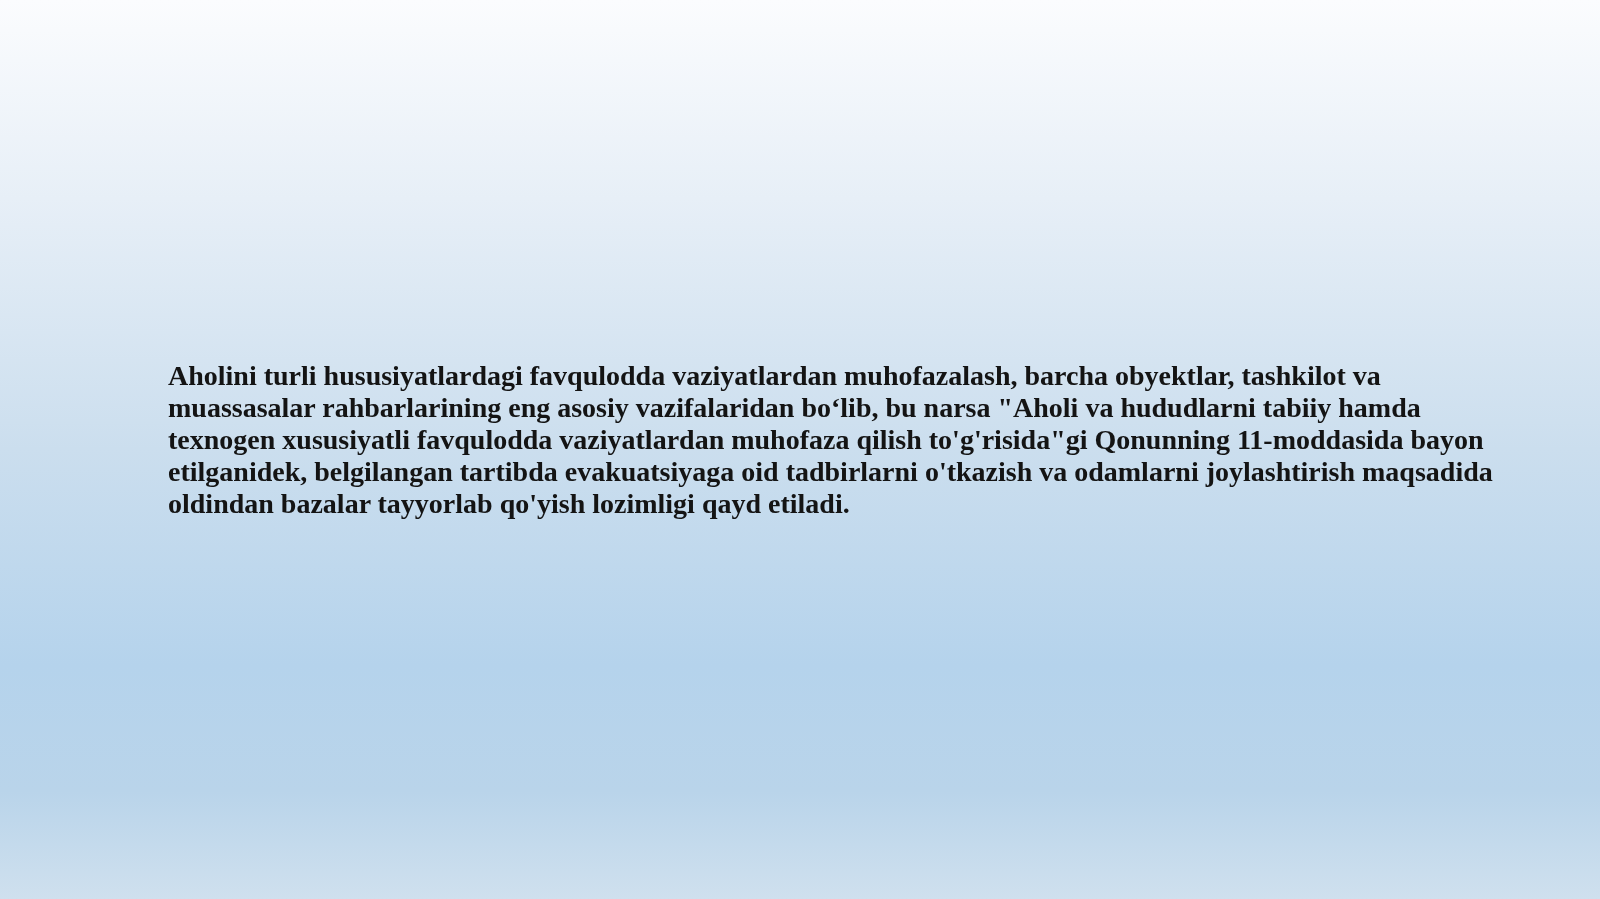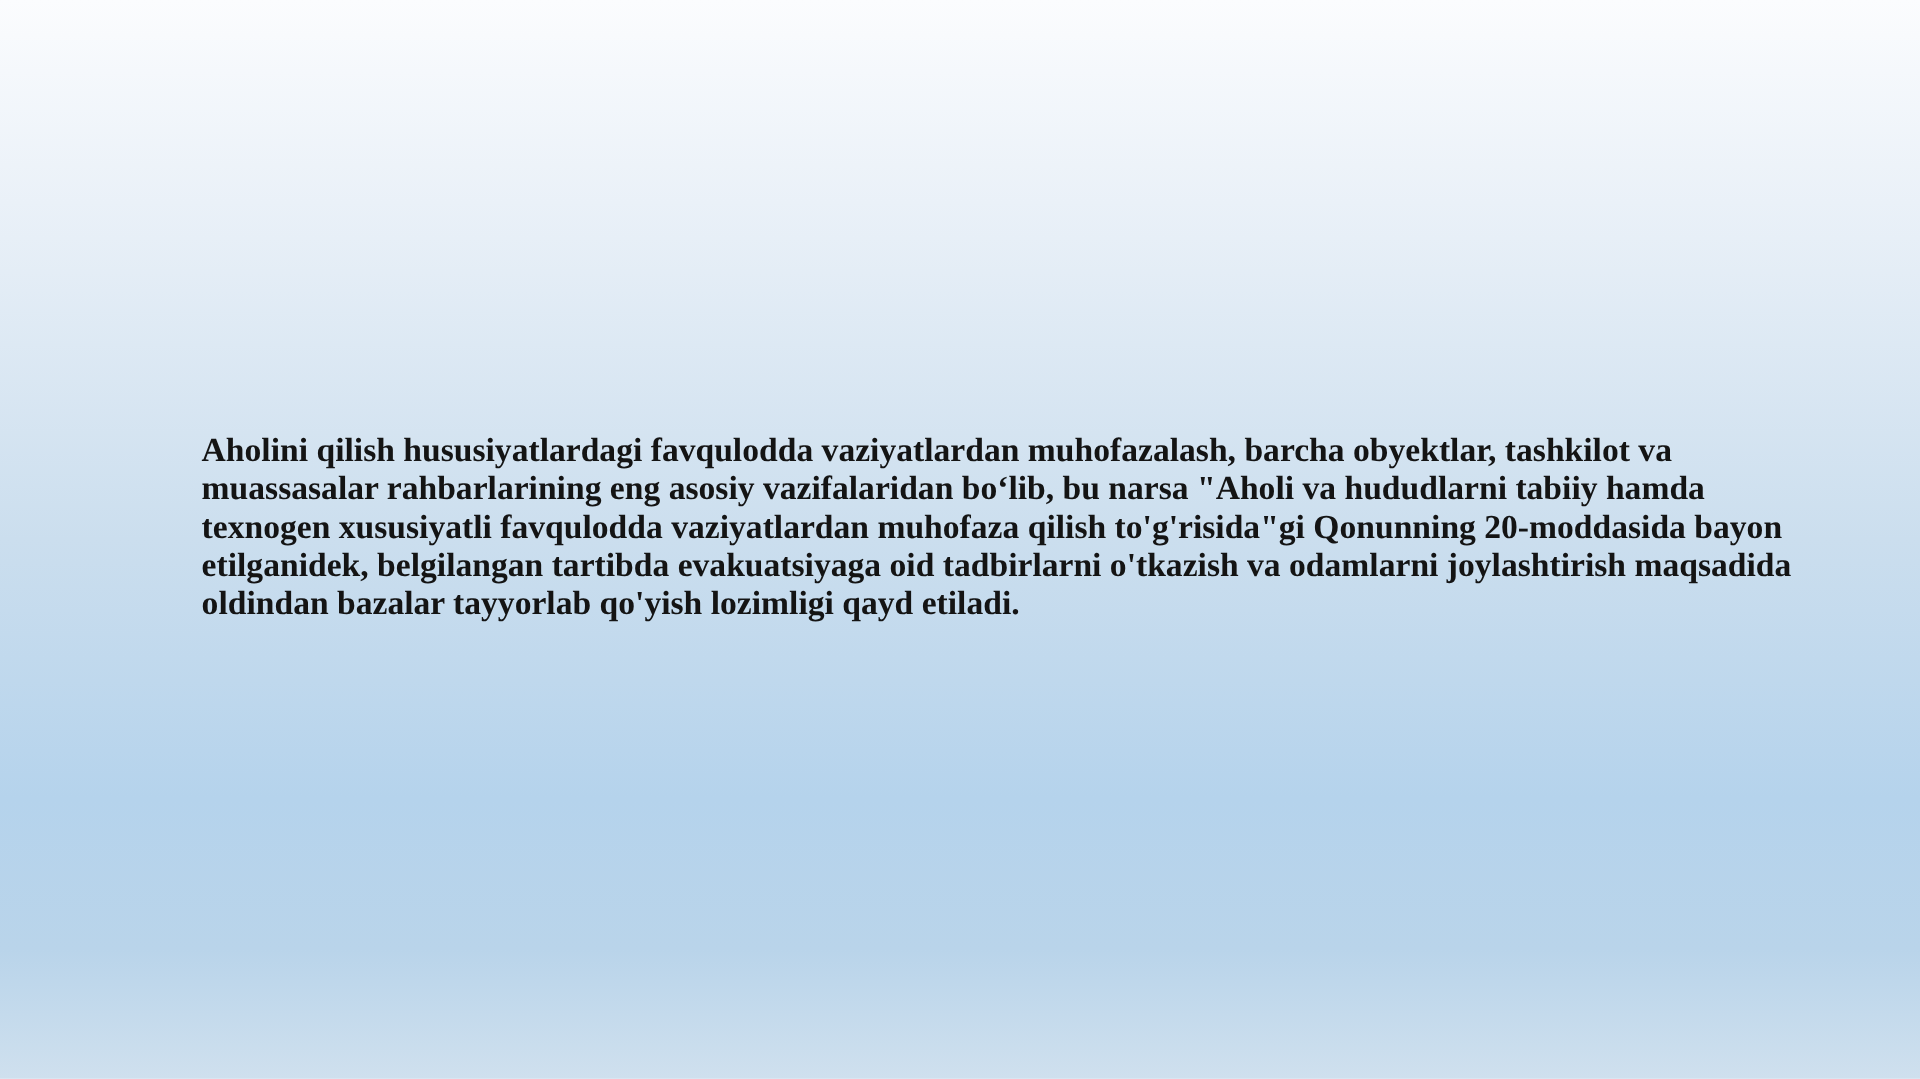--- a/index.html
+++ b/index.html
@@ -38,18 +38,18 @@
     white-space: pre-wrap;
     letter-spacing: 0;
   }
   .run { font-weight: bold; }
   .run.bold { font-weight: bold; }
 </style>
 </head>
 <body>
 
 <main class="slide">
-  <p class="body-paragraph"><span class="run bold">Aholini qilish hususiyatlardagi favqulodda</span><span class="run"> vaziyatlardan muhofazalash, barcha obyektlar, tashkilot va
+  <p class="body-paragraph"><span class="run bold">Aholini turli hususiyatlardagi favqulodda</span><span class="run"> vaziyatlardan muhofazalash, barcha obyektlar, tashkilot va
 muassasalar rahbarlarining eng asosiy vazifalaridan boʻlib, bu narsa "Aholi va hududlarni tabiiy hamda
-texnogen xususiyatli favqulodda vaziyatlardan muhofaza qilish to'g'risida"gi </span><span class="run bold">Qonunning 20-moddasida</span><span class="run"> bayon
+texnogen xususiyatli favqulodda vaziyatlardan muhofaza qilish to'g'risida"gi </span><span class="run bold">Qonunning 11-moddasida</span><span class="run"> bayon
 etilganidek, belgilangan tartibda evakuatsiyaga oid tadbirlarni o'tkazish va odamlarni joylashtirish maqsadida
 oldindan bazalar tayyorlab qo'yish lozimligi qayd etiladi.</span></p>
 </main>
 
 </body></html>

